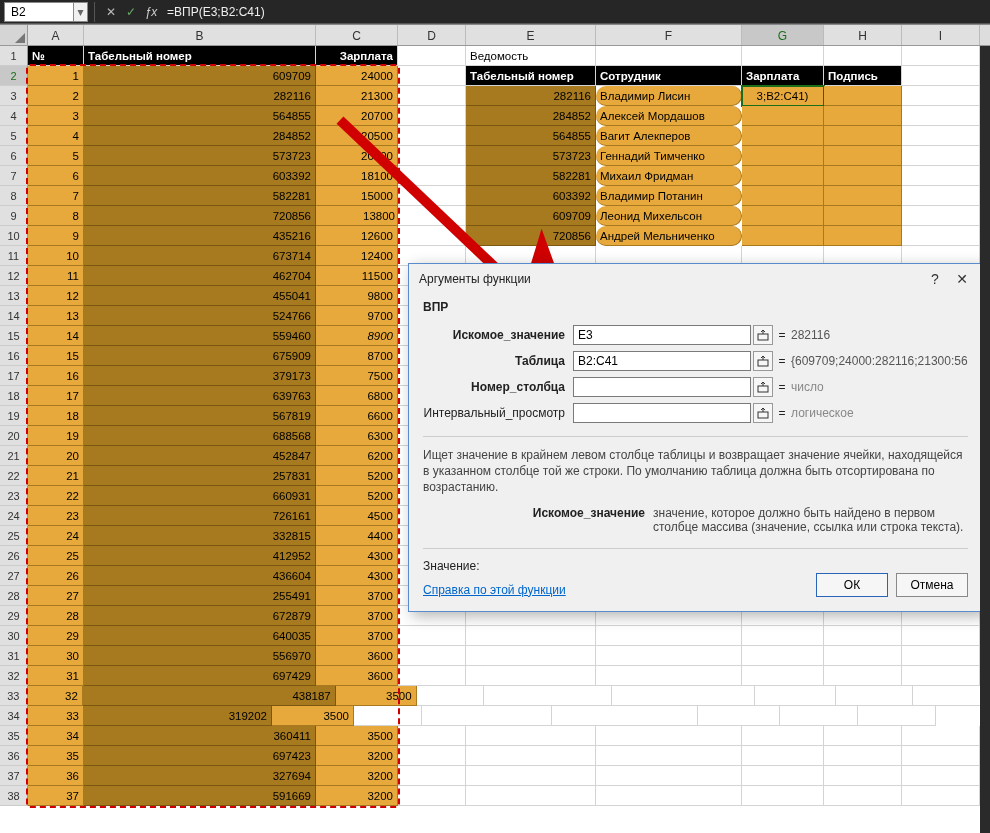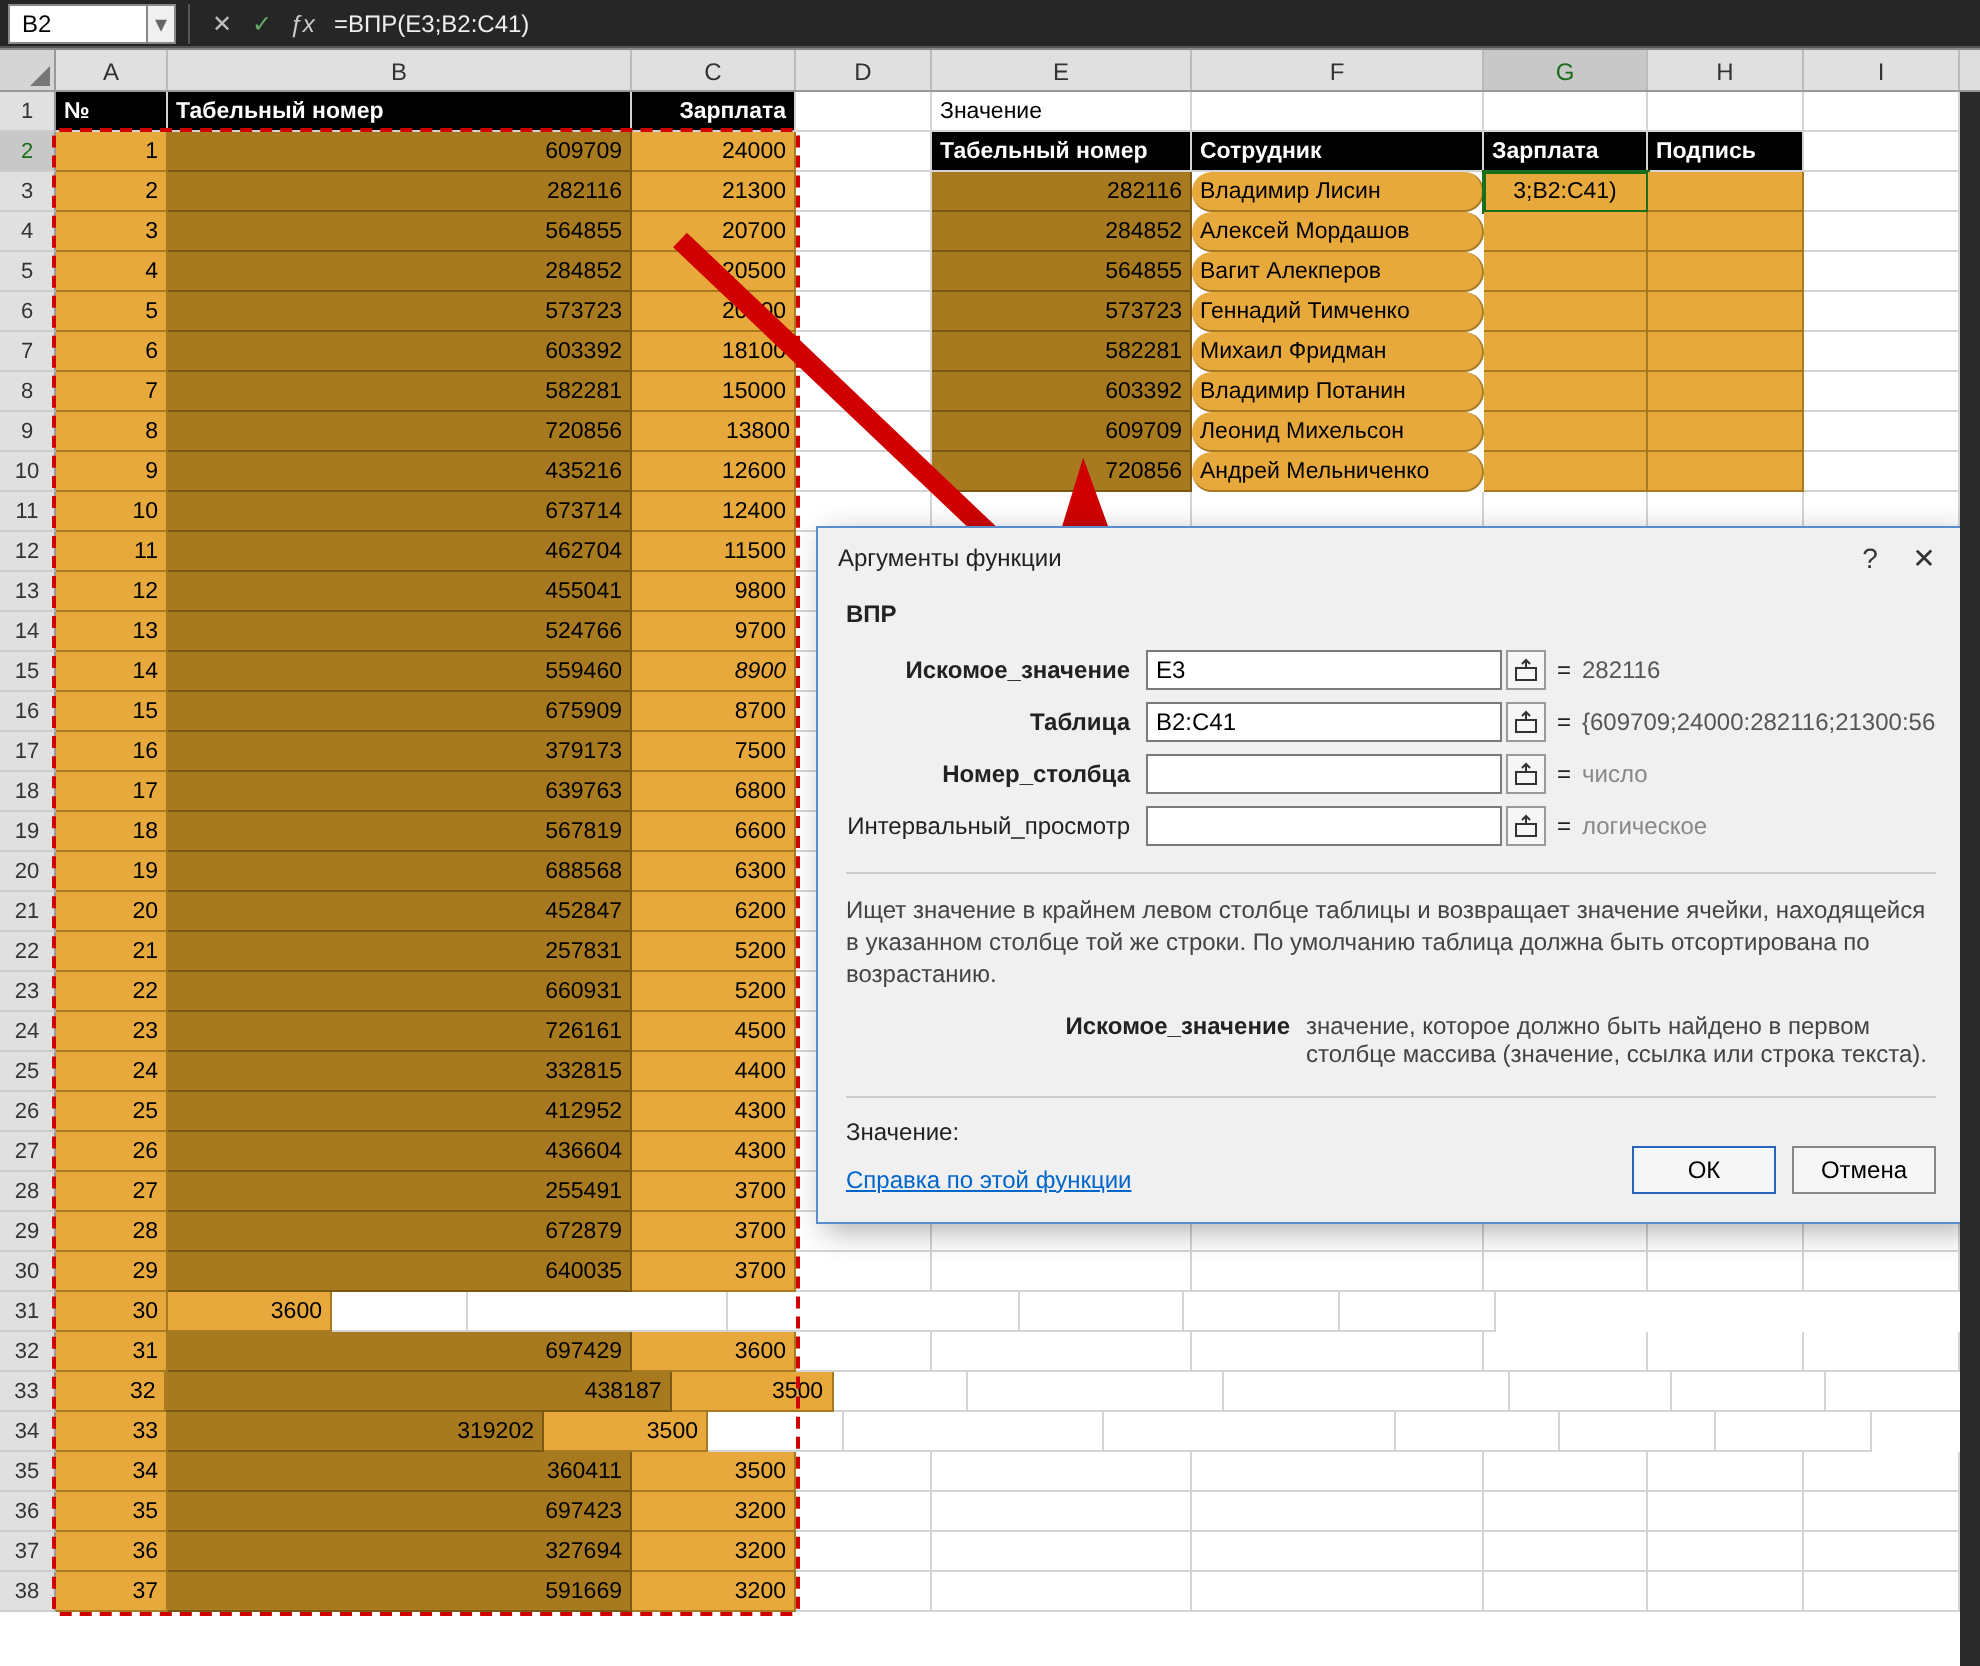--- a/index.html
+++ b/index.html
@@ -111,21 +111,21 @@
     </div>
 </div>
 
 <div class="grid" id="grid">
     <div class="grid-row">
       <div class="row-head">1</div>
       <div class="cell hdr-black" style="width: 56px;">№</div>
       <div class="cell hdr-black" style="width: 232px;">Табельный номер</div>
       <div class="cell hdr-black r" style="width: 82px;">Зарплата</div>
       <div class="cell" style="width: 68px;"></div>
-      <div class="cell" style="width: 130px;">Значение</div>
+      <div class="cell" style="width: 130px;">Ведомость</div>
       <div class="cell" style="width: 146px;"></div>
       <div class="cell" style="width: 82px;"></div>
       <div class="cell" style="width: 78px;"></div>
       <div class="cell" style="width: 78px;"></div>
     </div>
     <div class="grid-row">
       <div class="row-head sel">2</div>
       <div class="cell tanA r" style="width: 56px;">1</div>
       <div class="cell tanB r" style="width: 232px;">609709</div>
       <div class="cell tanC r" style="width: 82px;">24000</div>
@@ -468,20 +468,21 @@
       <div class="cell" style="width: 68px;"></div>
       <div class="cell" style="width: 130px;"></div>
       <div class="cell" style="width: 146px;"></div>
       <div class="cell" style="width: 82px;"></div>
       <div class="cell" style="width: 78px;"></div>
       <div class="cell" style="width: 78px;"></div>
     </div>
     <div class="grid-row">
       <div class="row-head">31</div>
       <div class="cell tanA r" style="width: 56px;">30</div>
+      <div class="cell tanB r" style="width: 232px;">556970</div>
       <div class="cell tanC r" style="width: 82px;">3600</div>
       <div class="cell" style="width: 68px;"></div>
       <div class="cell" style="width: 130px;"></div>
       <div class="cell" style="width: 146px;"></div>
       <div class="cell" style="width: 82px;"></div>
       <div class="cell" style="width: 78px;"></div>
       <div class="cell" style="width: 78px;"></div>
     </div>
     <div class="grid-row">
       <div class="row-head">32</div>

